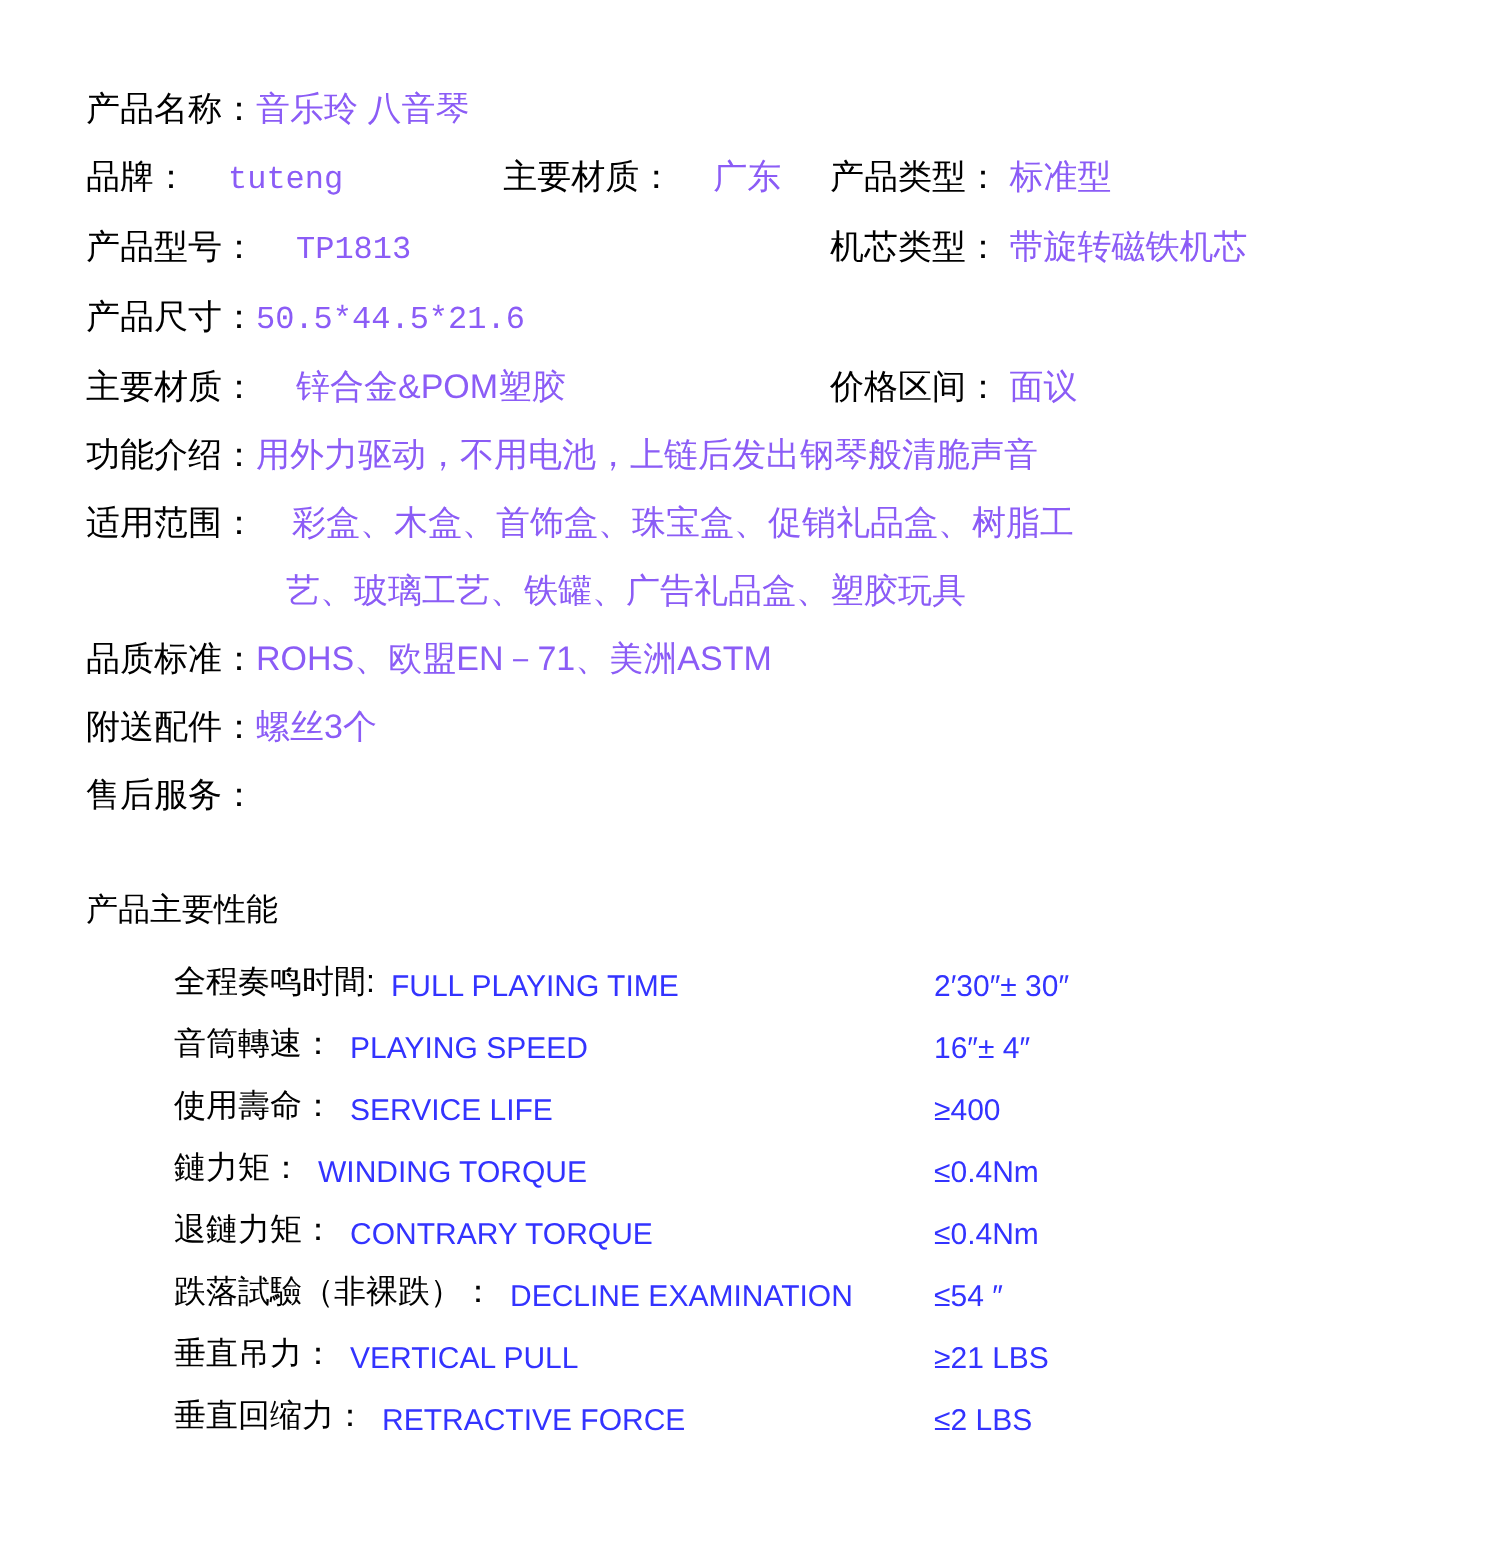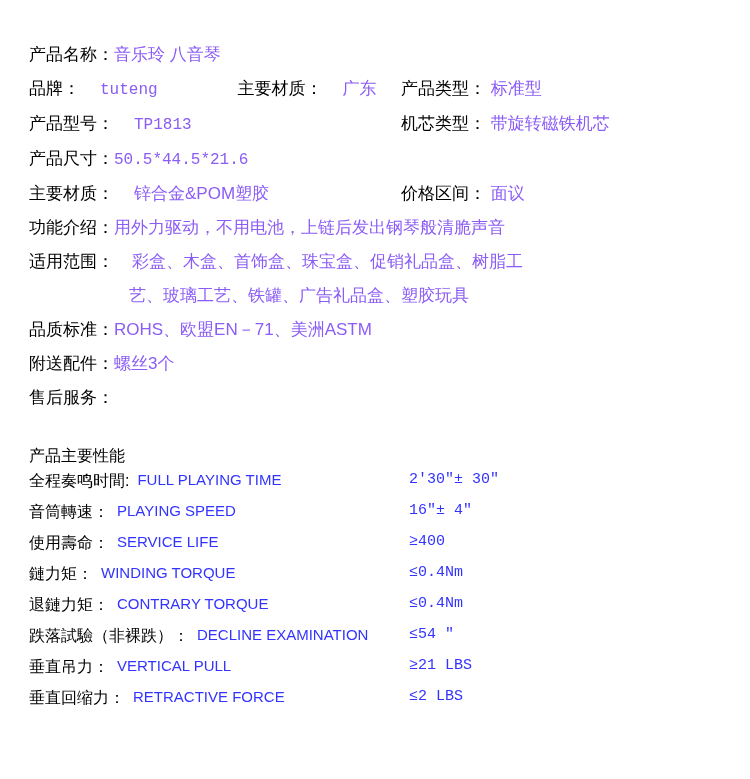--- a/index.html
+++ b/index.html
@@ -12,21 +12,21 @@
     background: #ffffff;
     font-family: "Liberation Sans", sans-serif;
     color: #000000;
     overflow: hidden;
   }
   .page {
     position: relative;
     width: 750px;
     height: 779px;
     box-sizing: border-box;
-    padding: 38px 0 0 29px;
+    padding: 38px 0 0 43px;
   }
   .row {
     display: flex;
     align-items: baseline;
     font-size: 17px;
     line-height: 34px;
     white-space: nowrap;
   }
   .lbl {
     color: #000000;
@@ -59,28 +59,29 @@
   .perf-en {
     color: #3333ff;
     font-family: Liberation Sans, sans-serif;
     font-size: 15px;
     margin-left: 8px;
   }
   .perf-val {
     position: absolute;
     left: 380px;
     color: #3333ff;
-    font-family: Liberation Mono, monospace;
+    font-family: Liberation Sans, sans-serif;
     font-size: 15px;
   }
   .perf-line {
     position: relative;
     height: 31px;
     display: flex;
-    align-items: flex-start;
+    align-items: flex-end;
+    margin-left: 44px;
   }
 </style>
 </head>
 <body>
 
 <div class="page">
 
   <div class="row">
     <span class="lbl">产品名称：</span>
     <span class="val">音乐玲  八音琴</span>

